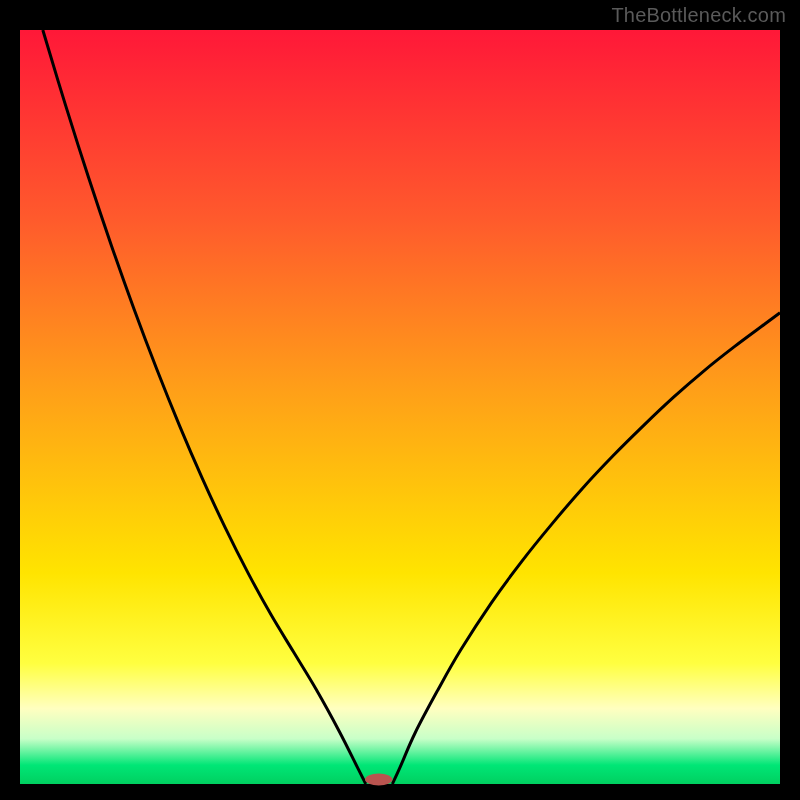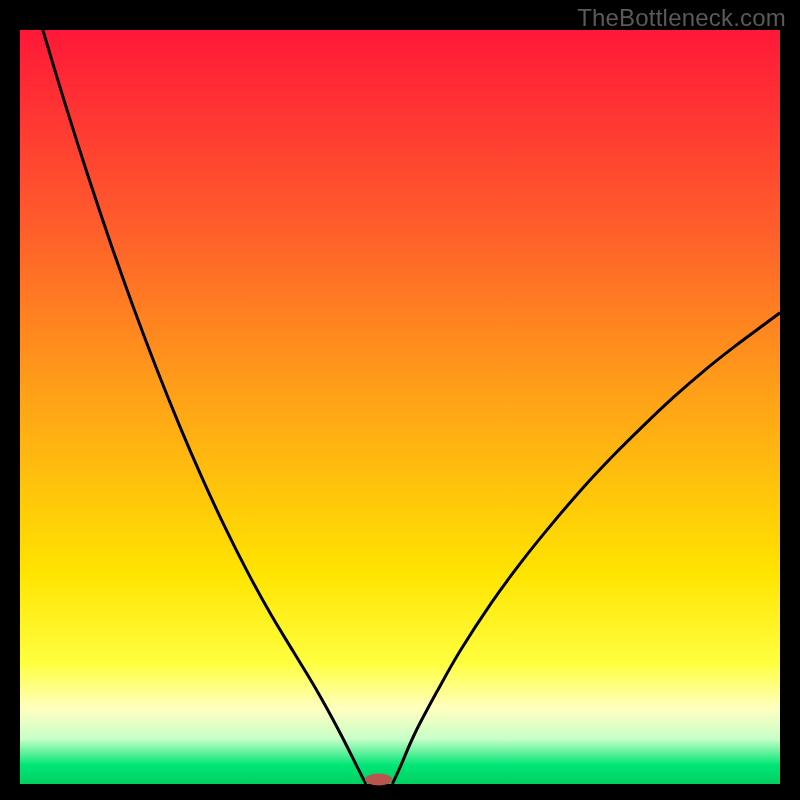--- a/index.html
+++ b/index.html
@@ -14,21 +14,21 @@
   .container {
     position: relative;
     width: 800px;
     height: 800px;
   }
   .watermark {
     position: absolute;
     top: 4px;
     right: 14px;
     font-family: Arial, Helvetica, sans-serif;
-    font-size: 24px;
+    font-size: 20px;
     color: #5a5a5a;
     font-weight: 500;
     z-index: 10;
     letter-spacing: 0.2px;
   }
   svg {
     display: block;
   }
 </style>
 </head>

